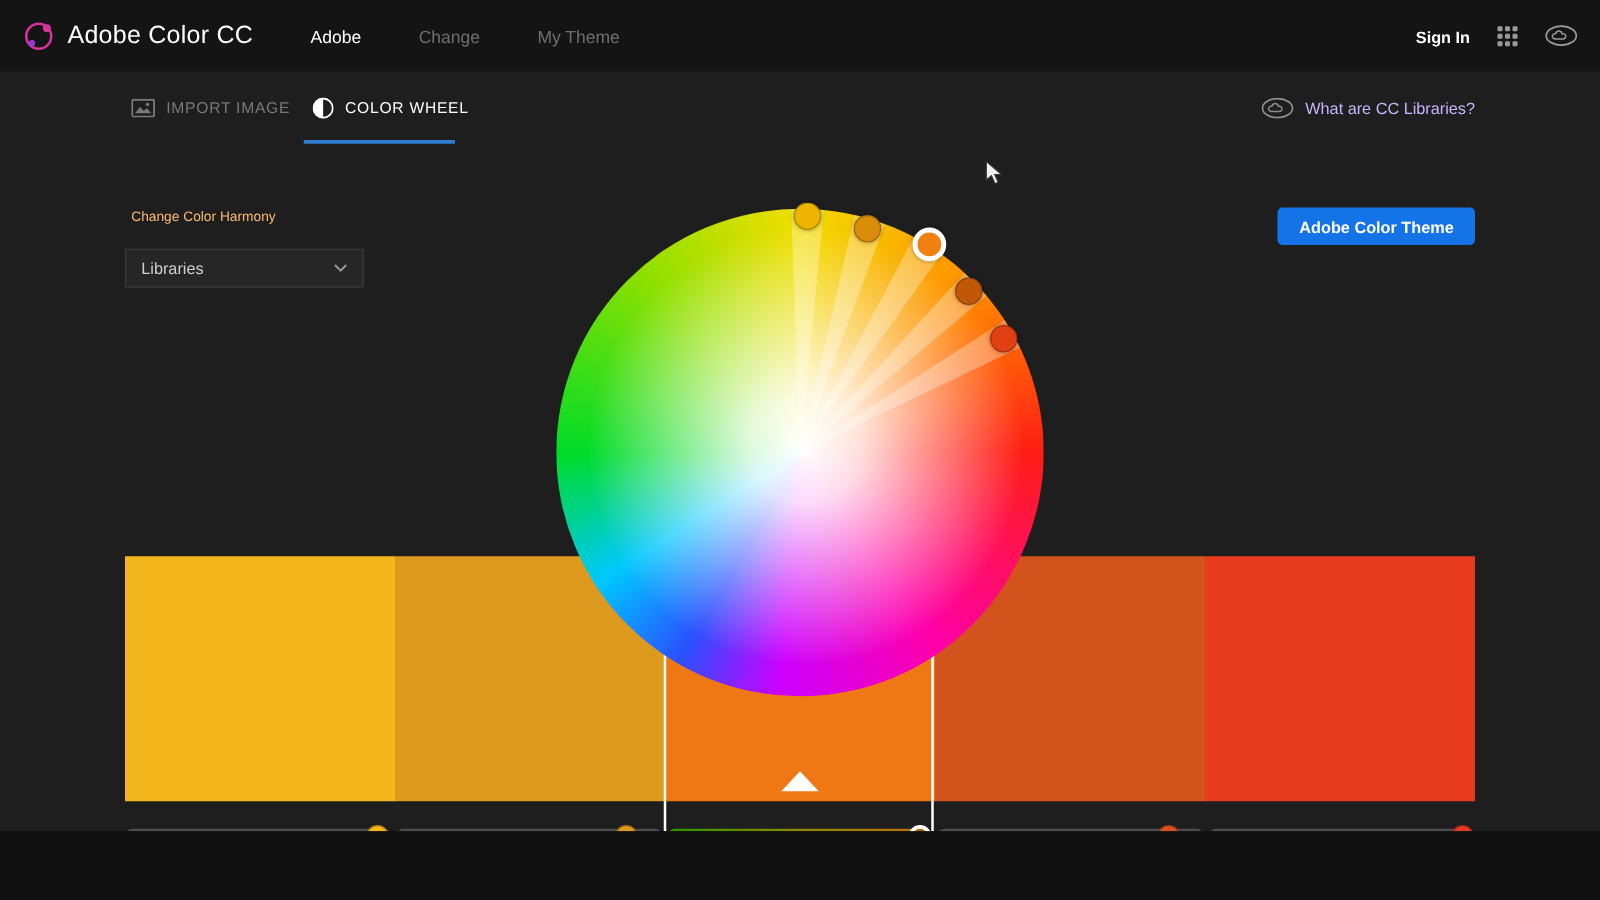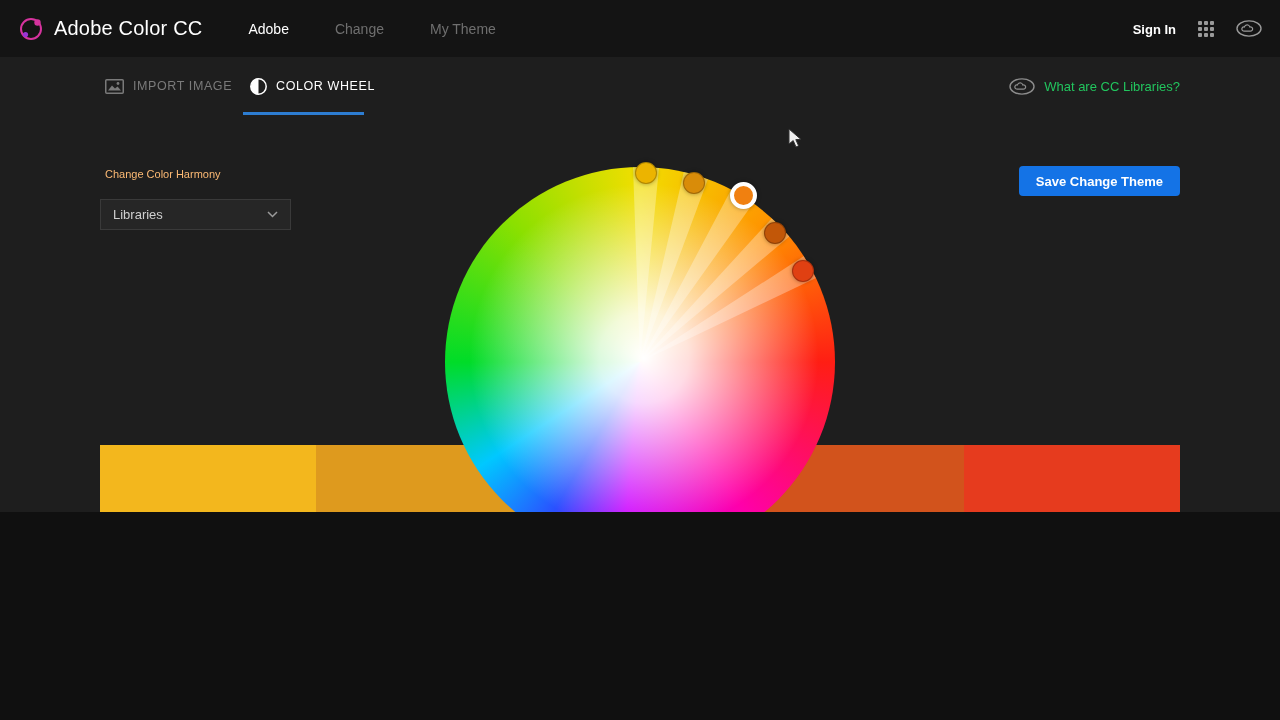--- a/index.html
+++ b/index.html
@@ -1,18 +1,18 @@
 <!DOCTYPE html>
 <html><head>
 <meta charset="utf-8">
 <style>
   *{box-sizing:border-box;margin:0;padding:0}
   html,body{background:#101010}
   body{font-family:"Liberation Sans",sans-serif}
-  .page{position:relative;width:1280px;height:512px;background:#1e1e1e;overflow:hidden}
+  .page{position:relative;width:1280px;height:665px;background:#1e1e1e;overflow:hidden}
 
   
   .topbar{position:absolute;top:0;left:0;right:0;height:57px;background:#141414;display:flex;align-items:center;padding:0 18px;z-index:8}
   .brand{display:flex;align-items:center;gap:10px}
   .app-title{color:#fff;font-size:20px;font-weight:400;letter-spacing:.2px}
   .main-nav{display:flex;gap:46px;margin-left:46px}
   .nav-item{color:#6f6f6f;font-size:14px;cursor:pointer}
   .nav-item.active{color:#fff}
   .top-right{margin-left:auto;display:flex;align-items:flex-end;gap:22px}
   .signin{color:#fff;font-size:13px;font-weight:700;cursor:pointer}
@@ -21,21 +21,21 @@
 
   
   .tabbar{position:absolute;top:57px;left:0;right:0;height:58px;z-index:8}
   .tab{position:absolute;top:0;height:58px;display:flex;align-items:center;gap:9px;cursor:pointer}
   .tab-import{left:105px}
   .tab-wheel{left:250px}
   .tab-label{font-size:12.5px;letter-spacing:.6px;color:#7a7a7a}
   .tab.active .tab-label{color:#fff}
   .tab-underline{position:absolute;left:243px;top:55px;width:121px;height:3px;background:#2d7dd2}
   .cclib{position:absolute;right:100px;top:0;height:58px;display:flex;align-items:center;gap:9px;cursor:pointer}
-  .cclib span{color:#22c55e;font-size:13px}
+  .cclib span{color:#c4b5fd;font-size:13px}
 
   
   .harmony-label{position:absolute;left:105px;top:168px;color:#fdba74;font-size:11px}
   .harmony-select{position:absolute;left:100px;top:199px;width:191px;height:31px;background:#262626;border:1px solid #3a3a3a;display:flex;align-items:center;justify-content:space-between;padding:0 12px;cursor:pointer}
   .harmony-select span{color:#cfcfcf;font-size:13px}
   .save-btn{position:absolute;right:100px;top:166px;height:30px;padding:0 17px;border:none;border-radius:4px;background:#1473e6;color:#fff;font-size:13px;font-weight:700;cursor:pointer;font-family:inherit}
 
   
   .swatches{position:absolute;left:100px;top:445px;width:1080px;height:196px;display:flex;z-index:1}
   .swatch{flex:1}
@@ -131,21 +131,21 @@
   </div>
 
   <div class="harmony-label">Change Color Harmony</div>
   <div class="harmony-select">
     <span>Libraries</span>
     <svg width="11" height="7" viewBox="0 0 11 7">
       <polyline points="1,1 5.5,5.5 10,1" fill="none" stroke="#9a9a9a" stroke-width="1.5"></polyline>
     </svg>
   </div>
 
-  <button class="save-btn" style="background: rgb(20, 115, 230);">Save Change Theme</button>
+  <button class="save-btn" style="background: rgb(20, 115, 230);">Adobe Color Theme</button>
 
   <div class="swatches" id="swatches">
       <div class="swatch" style="background: rgb(243, 183, 29);"></div>
       <div class="swatch" style="background: rgb(222, 154, 30);"></div>
       <div class="swatch" style="background: rgb(240, 120, 20);"></div>
       <div class="swatch" style="background: rgb(210, 83, 28);"></div>
       <div class="swatch" style="background: rgb(230, 59, 30);"></div>
     </div>
   <div class="sel-line left"></div>
   <div class="sel-line right"></div>

